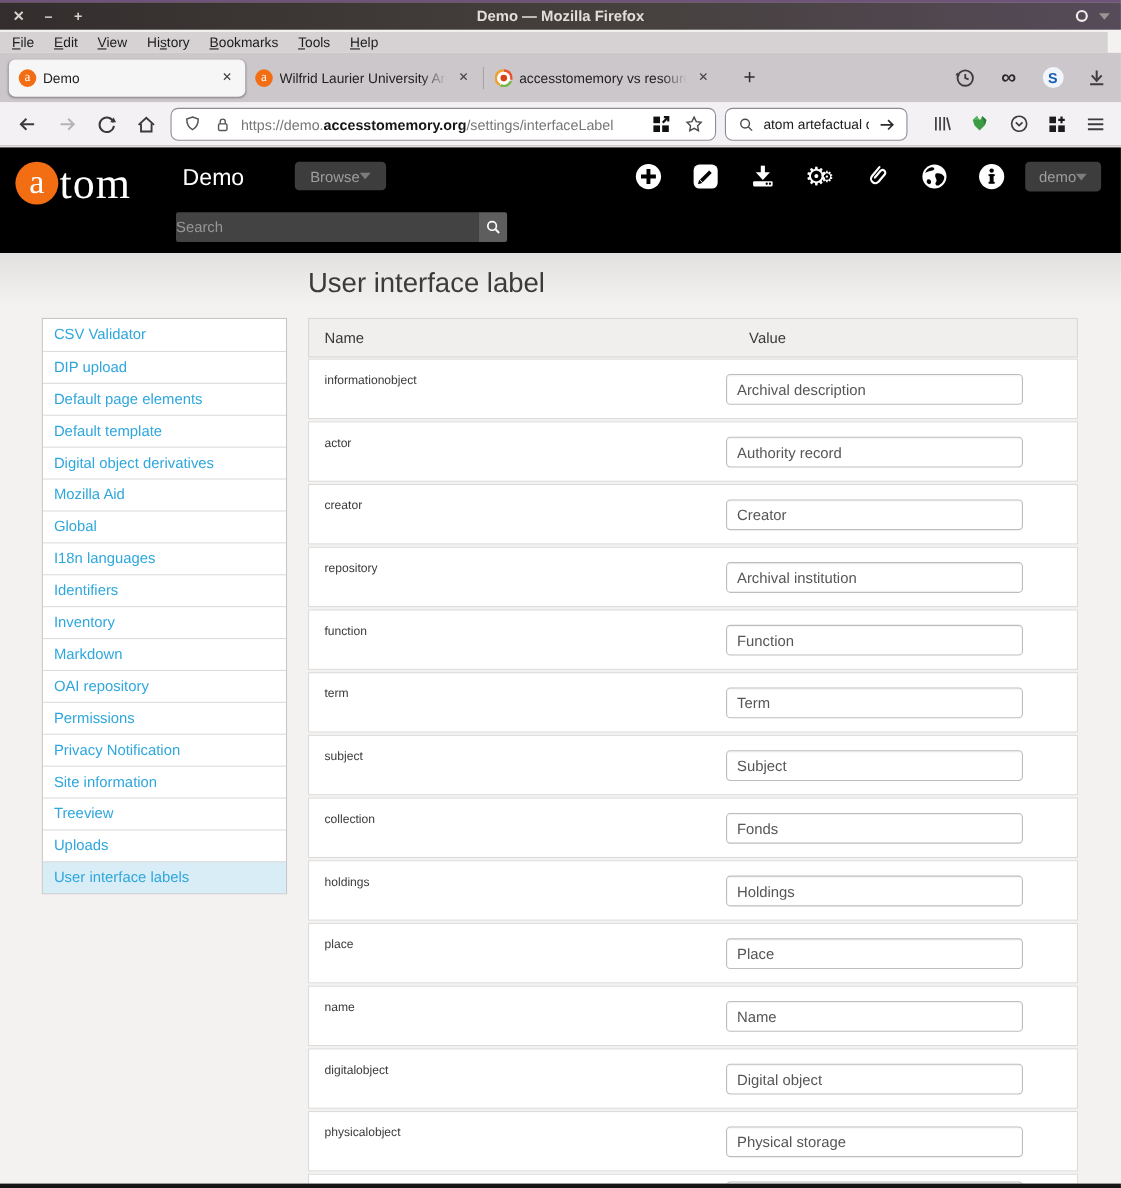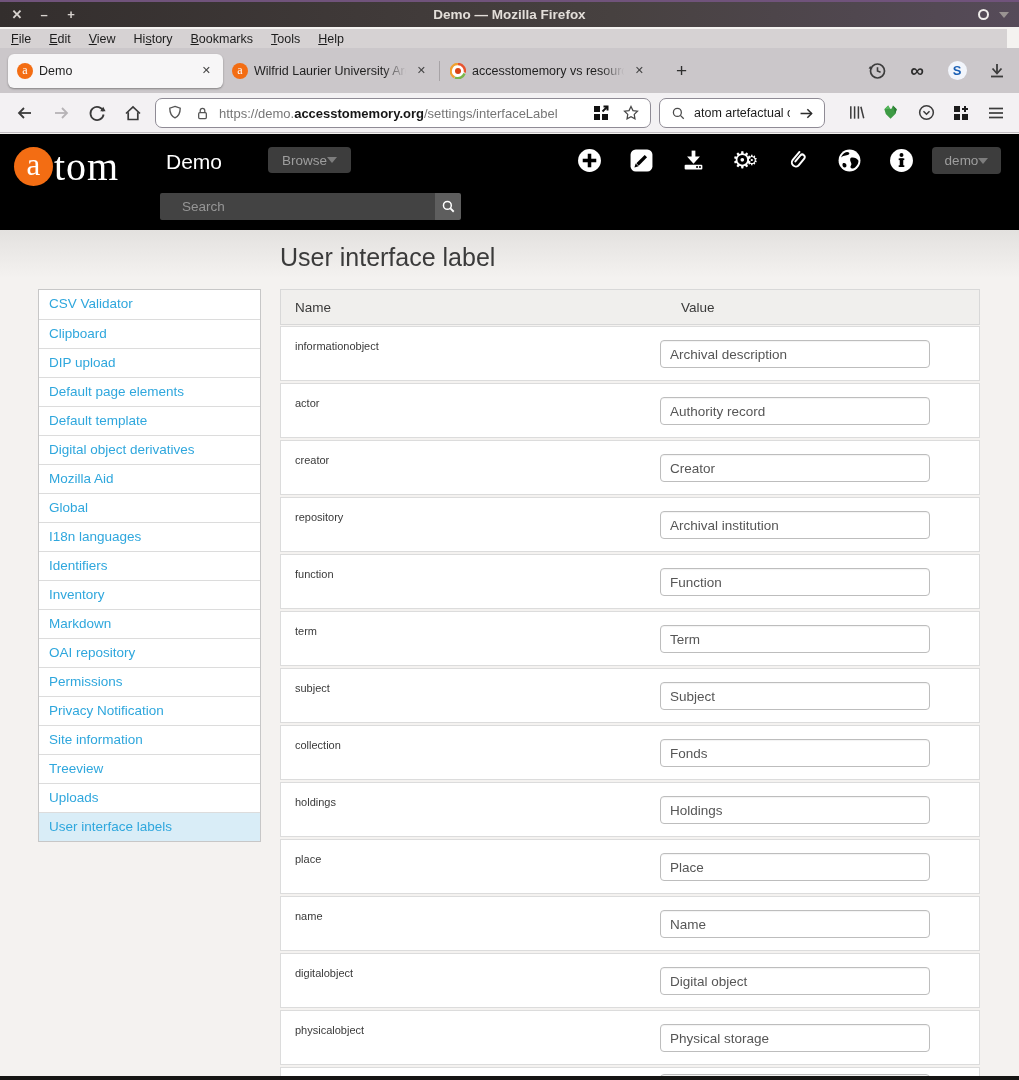--- a/index.html
+++ b/index.html
@@ -65,21 +65,21 @@
   .hdr-btn{background:#3d3d3d;border-radius:4px;color:#9e9e9e;font-size:13.5px;display:flex;align-items:center;justify-content:center;}
   .browse-btn{position:absolute;left:268px;top:13px;width:83px;height:26px}
   .hdr-btn .caret{border-top-color:#7d7d7d;border-left-width:5px;border-right-width:5px}
   .hdr-icons{position:absolute;left:576px;top:13px;display:flex;align-items:center;gap:26px}
   .hicon{width:26px;height:26px;display:flex;align-items:center;justify-content:center}
   .gears{color:#fff;white-space:nowrap}
   .gear-big{font-size:23px}
   .gear-small{font-size:14px;vertical-align:9px;margin-left:-7px}
   .user-btn{position:absolute;left:932px;top:13px;width:69px;height:27px}
   .hdr-search{position:absolute;left:160px;top:59px;width:301px;height:27px;display:flex}
-  .hdr-search input{flex:1;background:#434343;border:none;outline:none;color:#c9c9c9;font-size:13.5px;padding:0 22px;font-family:"Liberation Sans",sans-serif;border-radius:2px 0 0 2px}
+  .hdr-search input{flex:1;background:#434343;border:none;outline:none;color:#c9c9c9;font-size:13.5px;padding:0 0;font-family:"Liberation Sans",sans-serif;border-radius:2px 0 0 2px}
   .hdr-search input::placeholder{color:#969696}
   .hdr-search-btn{width:26px;background:#5e5e5e;display:flex;align-items:center;justify-content:center;border-radius:0 2px 2px 0}
 
   
   .content{position:absolute;top:230px;left:0;right:0;bottom:4px;overflow:hidden;
     background:linear-gradient(#e3e1df,#f4f2f0 48px)}
   .page-title{position:absolute;left:280px;top:13px;font-size:25px;font-weight:300;color:#3b3b3b}
 
   .sidebar{position:absolute;left:38px;top:59px;width:223px;background:#fff;border:1px solid #c7c7c7}
   .side-item{height:29px;line-height:28px;padding-left:10px;font-size:13.5px;color:var(--link);border-top:1px solid #dcdcdc;white-space:nowrap;overflow:hidden;cursor:pointer}
@@ -367,21 +367,20 @@
         </svg>
     </span>
   </div>
 </div>
 
 <div class="content">
   <div class="page-title">User interface label</div>
 
   <div class="sidebar">
       <div class="side-item">CSV Validator</div>
-      <div class="side-item">Clipboard</div>
       <div class="side-item">DIP upload</div>
       <div class="side-item">Default page elements</div>
       <div class="side-item">Default template</div>
       <div class="side-item">Digital object derivatives</div>
       <div class="side-item">Mozilla Aid</div>
       <div class="side-item">Global</div>
       <div class="side-item">I18n languages</div>
       <div class="side-item">Identifiers</div>
       <div class="side-item">Inventory</div>
       <div class="side-item">Markdown</div>

